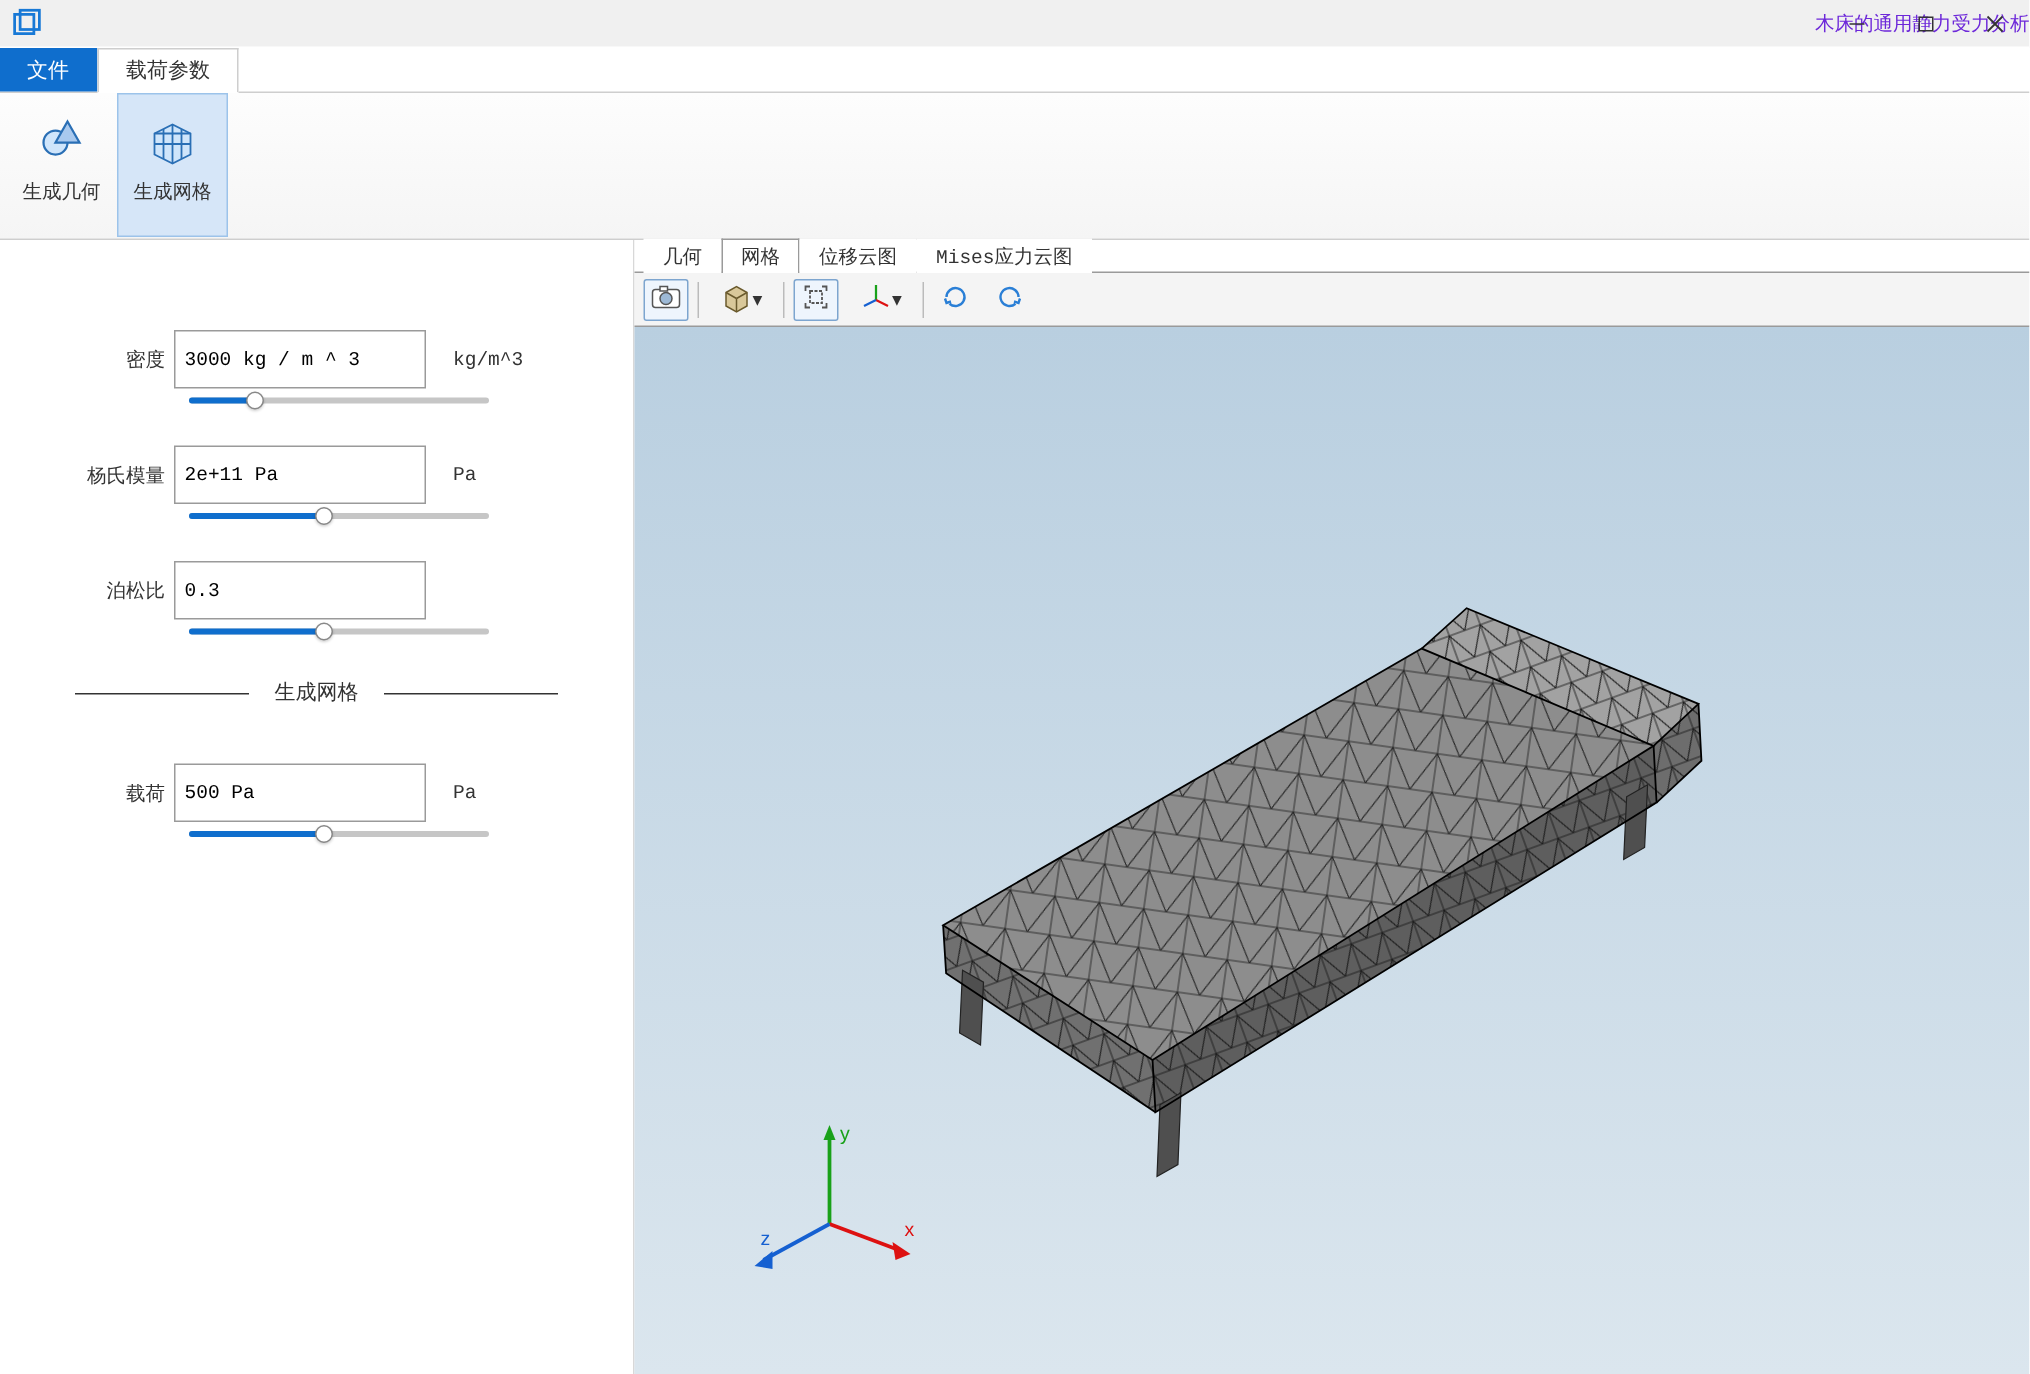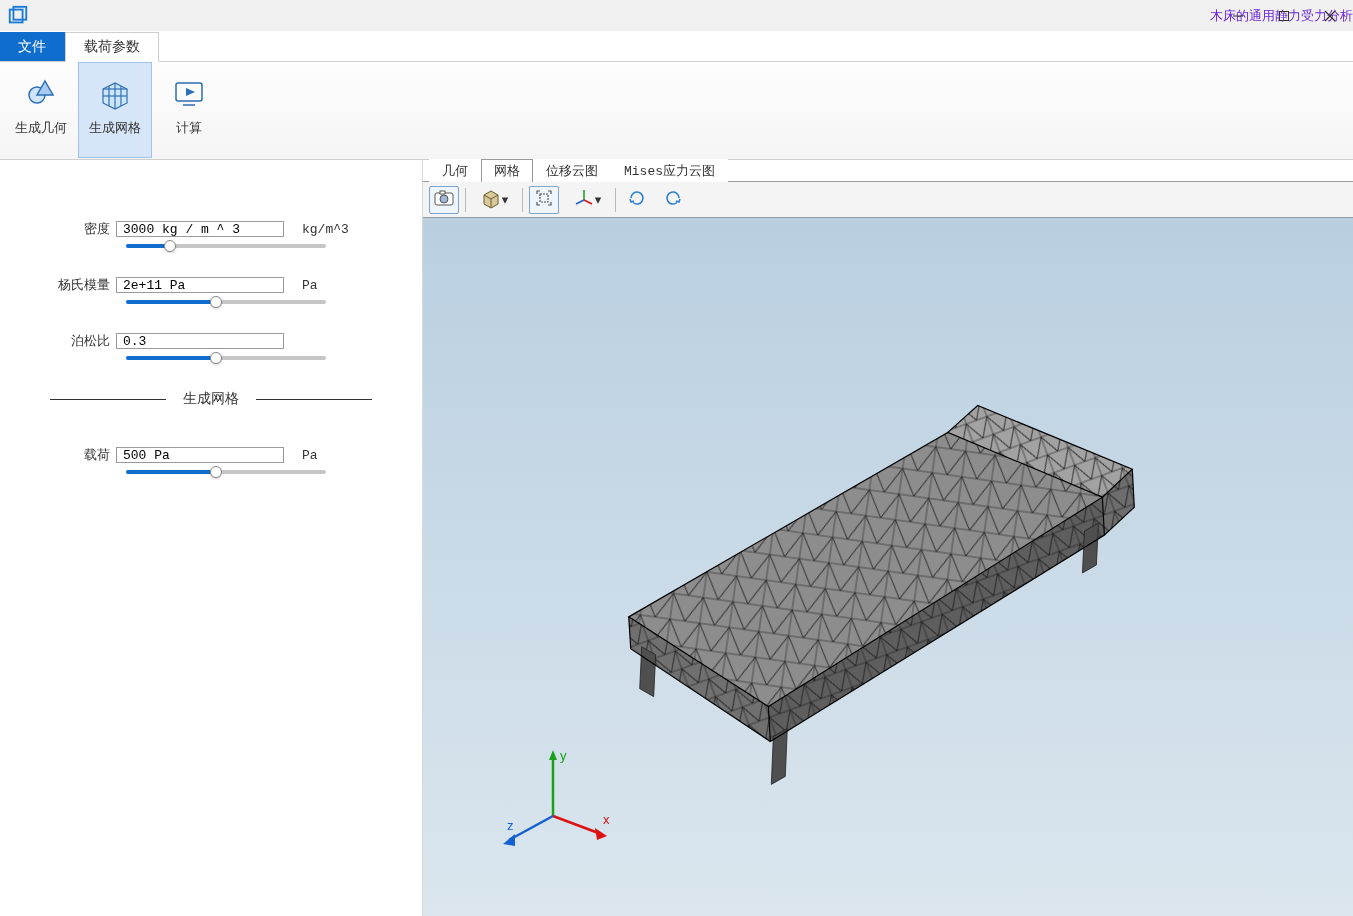--- a/index.html
+++ b/index.html
@@ -18,21 +18,21 @@
   .ribbon-btn.sel { background:#d6e6f8; border-color:#9cc3ea; }
   .ribbon-btn .ico { width:40px; height:40px; display:flex; align-items:center; justify-content:center;}
   .ribbon-btn span { font-size:13px; color:#333; }
   .workarea { display:flex; height: calc(916px - 32px - 30px - 98px); }
   .sidepanel { width: 423px; background:#fff; border-right:1px solid #d8d8d8; padding: 60px 50px 0 50px; }
   .group-label { position:relative; text-align:center; font-size:14px; color:#333; margin: 10px 0 38px; }
   .group-label::before, .group-label::after { content:""; position:absolute; top:50%; width:36%; border-top:1px solid #333;}
   .group-label::before{ left:0;} .group-label::after{ right:0;}
   .param-row { display:flex; align-items:center; gap:6px; margin-left:4px;}
   .param-row .lbl { width:56px; text-align:right; font-size:13px; }
-  .param-row input[type=text] { width:168px; height:16px; border:1px solid #9a9a9a; padding:2px 6px; font-family: "Courier New", monospace; font-size:13px; background:#fff;}
+  .param-row input[type=text] { width:168px; height:39px; border:1px solid #9a9a9a; padding:2px 6px; font-family: "Courier New", monospace; font-size:13px; background:#fff;}
   .param-row .unit { font-size:13px; color:#333; margin-left:12px; font-family: "Courier New", monospace;}
   .slider-wrap { margin:6px 0 28px 76px; width:200px; position:relative; }
   .slider-track { height:4px; background:#c6c6c6; border-radius:2px; position:relative;}
   .slider-fill { height:4px; background:#0f6ecd; border-radius:2px; position:absolute; left:0; top:0;}
   .slider-thumb { width:12px; height:12px; border-radius:50%; background:#fff; border:1px solid #888; position:absolute; top:-4px; transform:translateX(-50%); box-shadow:0 1px 2px rgba(0,0,0,.2);}
   .mainview { flex:1; display:flex; flex-direction:column; position:relative;text-align:center;}
   .viewtabs { height:22px; background:#fff; border-bottom:1px solid #9a9a9a; display:flex; align-items:flex-end; padding-left:6px; gap:0; font-family:"SimSun","Courier New",monospace;}
   .viewtab { padding:2px 12px 2px; font-size:13px; color:#333; border:1px solid transparent; border-bottom:none; position:relative; top:1px; background:#fff;}
   .viewtab.active { border-color:#9a9a9a; background:#fff; }
   .viewtoolbar { height:36px; background:#f4f4f4; border-bottom:1px solid #9a9a9a; display:flex; align-items:center; padding:0 6px; gap:6px;}
@@ -96,30 +96,20 @@
           <line x1="6" y1="14" x2="30" y2="14"></line>
             <line x1="18" y1="8" x2="18" y2="34"></line>
           <line x1="6" y1="21" x2="30" y2="21"></line>
             <line x1="12" y1="11" x2="12" y2="31"></line>
             <line x1="24" y1="11" x2="24" y2="31"></line>
         </g>
       </svg>
     </div>
     <span>生成网格</span>
   </div>
-  <div class="ribbon-btn">
-    <div class="ico">
-      <svg width="36" height="36" viewBox="0 0 36 36">
-          <rect x="5" y="8" width="26" height="18" rx="2" fill="none" stroke="#2a6fb5" stroke-width="1.5"></rect>
-          <polygon points="15,13 24,17 15,21" fill="#2a6fb5"></polygon>
-          <line x1="12" y1="30" x2="24" y2="30" stroke="#2a6fb5" stroke-width="1.5"></line>
-        </svg>
-    </div>
-    <span>计算</span>
-  </div>
 </div>
 
 <div class="workarea">
   <div class="sidepanel">
 
 
     <div class="param-row">
       <div class="lbl">密度</div>
       <input type="text" value="3000 kg / m ^ 3" style="">
       <div class="unit">kg/m^3</div>

